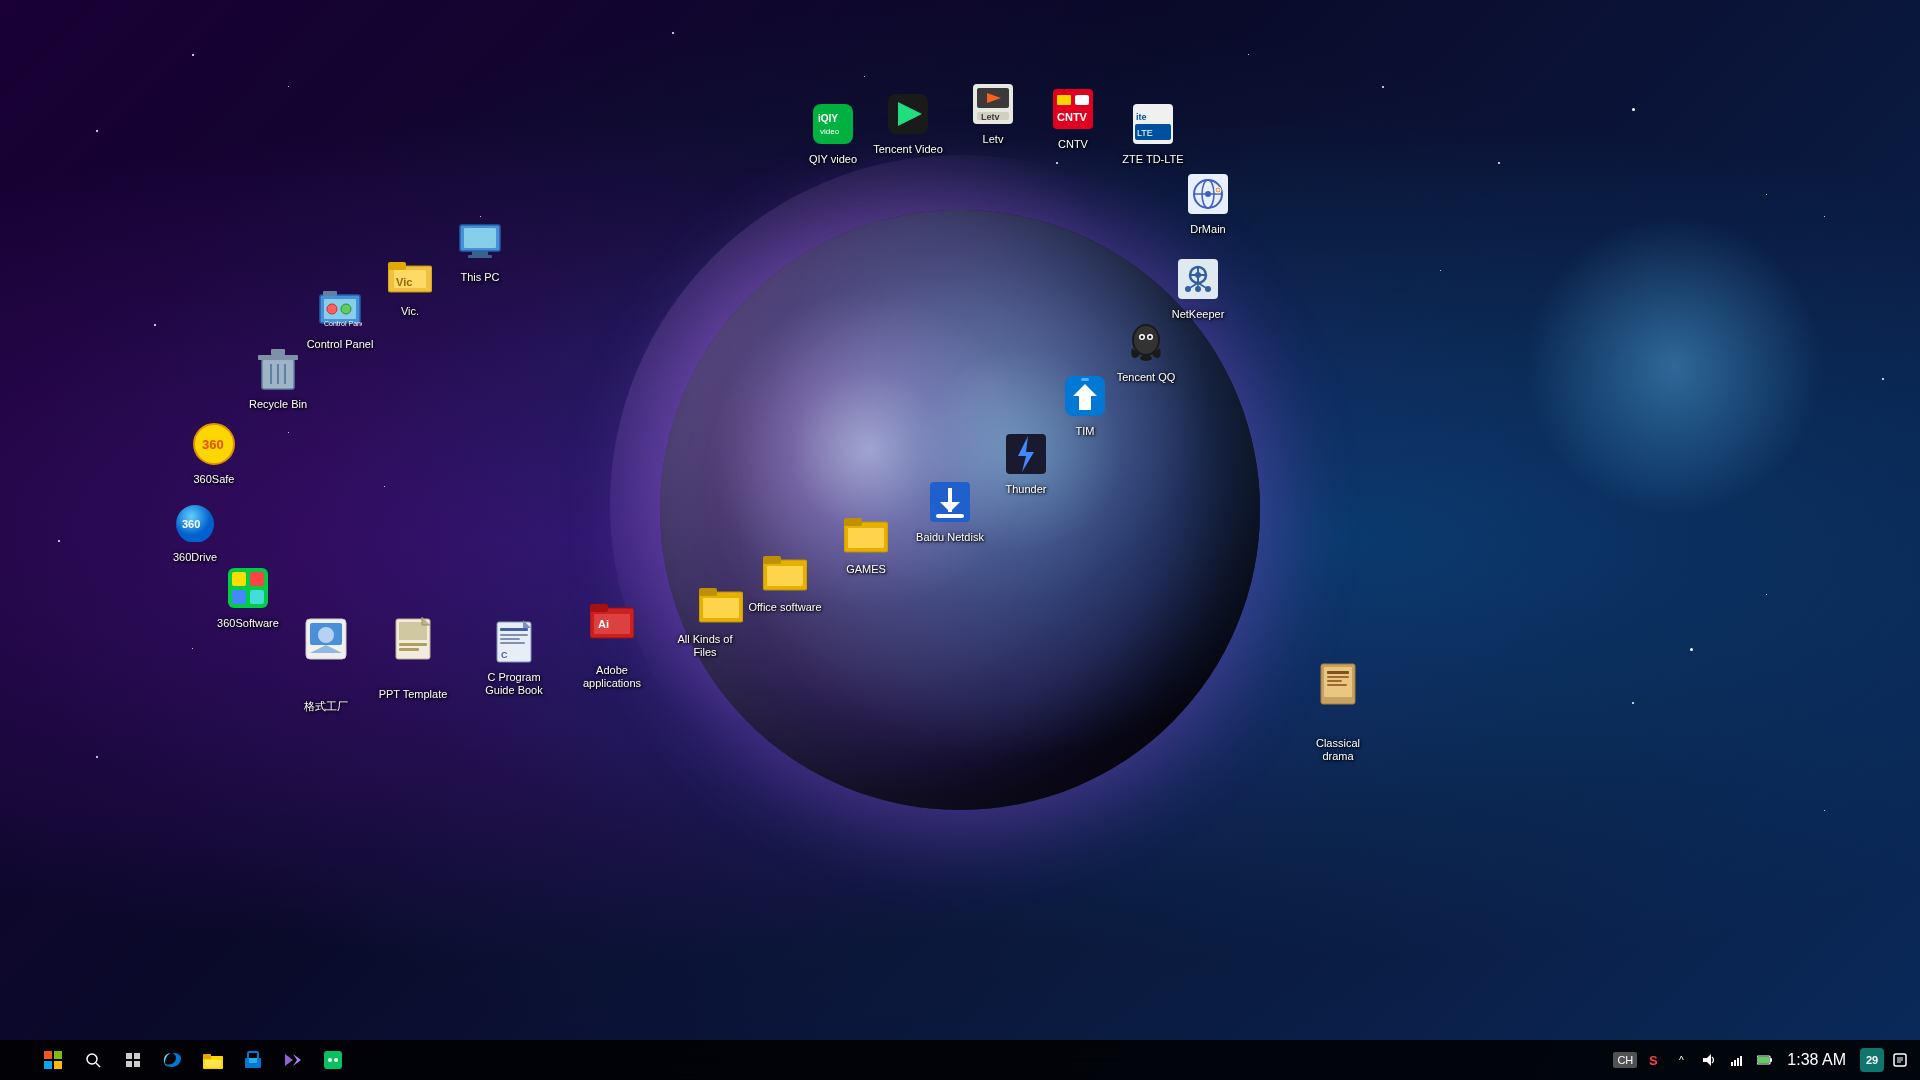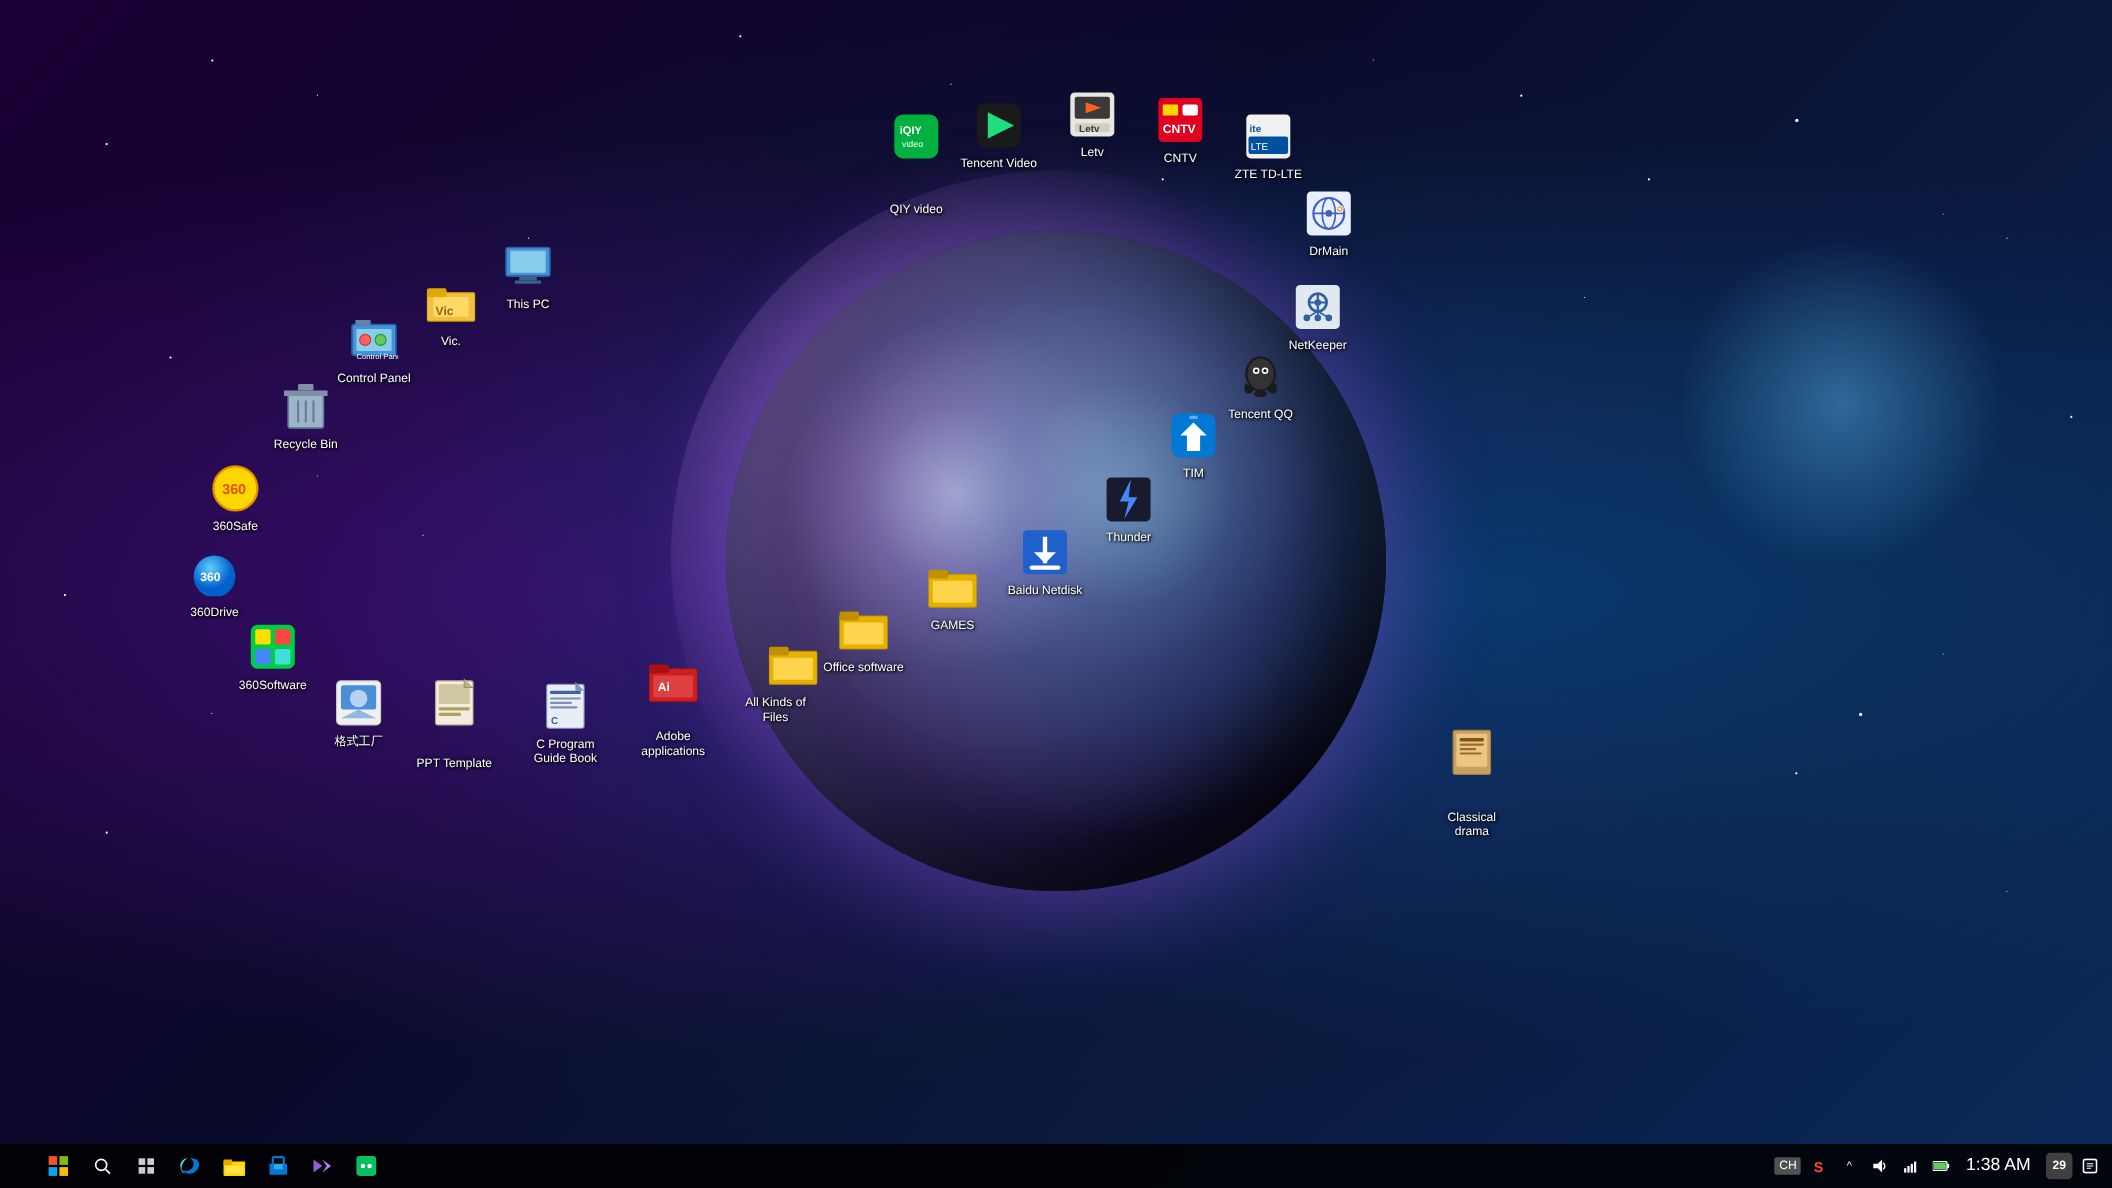--- a/index.html
+++ b/index.html
@@ -204,21 +204,21 @@
       flex-direction: column;
       align-items: center;
       font-size: 11px;
       cursor: pointer;
       padding: 0 6px;
     }
 
     .taskbar-notification {
       width: 24px;
       height: 24px;
-      background: #404040;
+      background: #0f766e;
       border-radius: 4px;
       display: flex;
       align-items: center;
       justify-content: center;
       font-size: 12px;
       cursor: pointer;
       margin-left: 4px;
     }
 
     .ime-indicator {
@@ -354,21 +354,21 @@
         <rect x="2" y="2" width="40" height="40" rx="6" fill="#00cc44"></rect>
         <rect x="6" y="6" width="14" height="14" rx="2" fill="#ffdd00"></rect>
         <rect x="24" y="6" width="14" height="14" rx="2" fill="#ff4444"></rect>
         <rect x="6" y="24" width="14" height="14" rx="2" fill="#4488ff"></rect>
         <rect x="24" y="24" width="14" height="14" rx="2" fill="#44dddd"></rect>
       </svg>
     </div>
     <span class="icon-label">360Software</span>
   </div>
 
-  <div class="desktop-icon" style="left:286px;top:615px;">
+  <div class="desktop-icon" style="left:286px;top:615px;gap:32px;">
     <div class="icon-img">
       <svg width="44" height="44" viewBox="0 0 44 44">
         <rect x="2" y="2" width="40" height="40" rx="4" fill="#f0f0f0" stroke="#ccc" stroke-width="1"></rect>
         <rect x="6" y="6" width="32" height="22" rx="2" fill="#4a90d9"></rect>
         <path d="M6 36 L22 28 L38 36" fill="#90b8e0"></path>
         <circle cx="22" cy="18" r="8" fill="white" opacity="0.6"></circle>
       </svg>
     </div>
     <span class="icon-label">格式工厂</span>
   </div>
@@ -571,21 +571,21 @@
   <div class="desktop-icon" style="left:868px;top:90px;">
     <div class="icon-img">
       <svg width="44" height="44" viewBox="0 0 44 44">
         <rect x="2" y="2" width="40" height="40" rx="8" fill="#1a1a1a"></rect>
         <polygon points="12,10 12,34 36,22" fill="#20dd80"></polygon>
       </svg>
     </div>
     <span class="icon-label">Tencent Video</span>
   </div>
 
-  <div class="desktop-icon" style="left:793px;top:100px;gap:32px;">
+  <div class="desktop-icon" style="left:793px;top:100px;">
     <div class="icon-img">
       <svg width="44" height="44" viewBox="0 0 44 44">
         <rect x="2" y="2" width="40" height="40" rx="8" fill="#00b140"></rect>
         <text x="7" y="20" font-size="10" fill="white" font-weight="bold">iQIY</text>
         <text x="9" y="32" font-size="8" fill="white">video</text>
       </svg>
     </div>
     <span class="icon-label">QIY video</span>
   </div>
 

